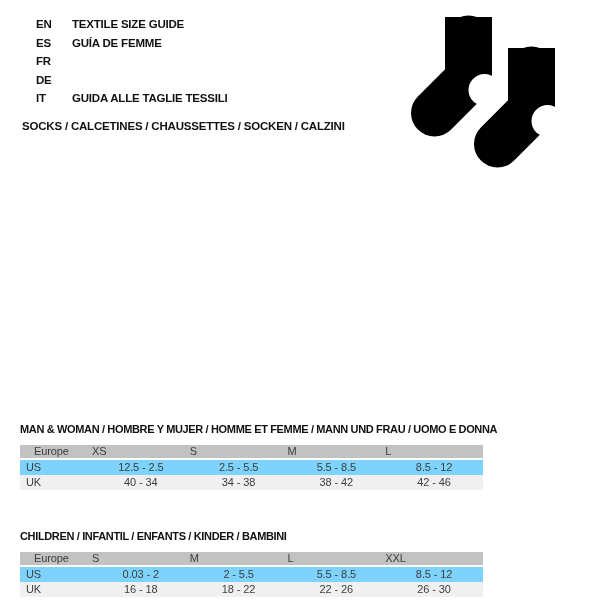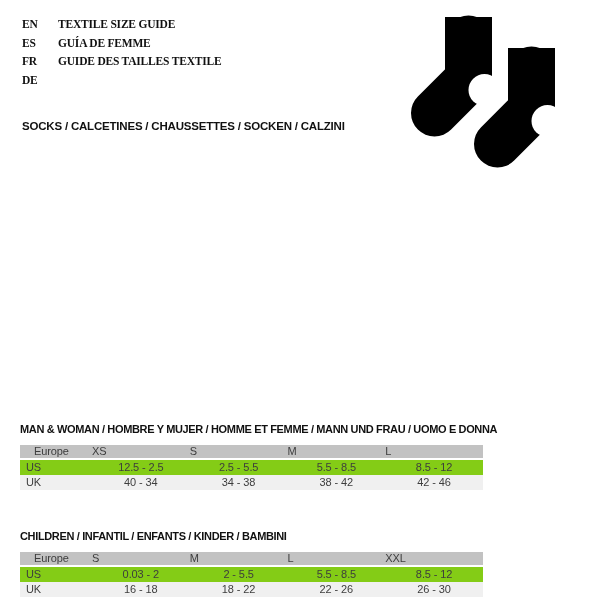--- a/index.html
+++ b/index.html
@@ -13,22 +13,21 @@
     width: 600px;
     height: 600px;
     background: #ffffff;
     overflow: hidden;
   }
 
   
   .lang-list {
     position: absolute;
     top: 15px;
-    left: 22px;
-    font-family: Liberation Serif, serif;
+    left: 36px;
   }
   .lang-row {
     display: flex;
     height: 18.5px;
     align-items: center;
   }
   .lang-code {
     width: 36px;
     font-size: 11.5px;
     font-weight: bold;
@@ -105,43 +104,46 @@
   table.size-table td {
     height: 15px;
     line-height: 15px;
     text-align: center;
     padding: 0;
   }
   table.size-table td.c0 {
     text-align: left;
     padding-left: 6px;
   }
-  tr.row-us { background: #84cc16; margin-top: 7px; }
+  tr.row-us { background: #7dd3fc; margin-top: 7px; }
   tr.row-uk { background: #f0f0f0; }
 </style>
 </head>
 <body>
 
 <div class="page">
 
   <div class="lang-list">
     <div class="lang-row">
       <span class="lang-code">EN</span>
       <span class="lang-label">TEXTILE SIZE GUIDE</span>
     </div>
     <div class="lang-row">
       <span class="lang-code">ES</span>
       <span class="lang-label">GUÍA DE FEMME</span>
     </div>
     <div class="lang-row">
       <span class="lang-code">FR</span>
-      <span class="lang-label">GUIDE DES TAILLES TEXTILE</span>
     </div>
     <div class="lang-row">
       <span class="lang-code">DE</span>
+    </div>
+    <div class="lang-row">
+      <span class="lang-code">IT</span>
+      <span class="lang-label">GUIDA ALLE TAGLIE TESSILI</span>
     </div>
   </div>
 
   <div class="category-line">SOCKS / CALCETINES / CHAUSSETTES / SOCKEN / CALZINI</div>
 
   <svg class="socks-icon" width="175" height="175" viewBox="0 0 175 175" aria-hidden="true">
 
     <g transform="translate(17.5,9)">
       <rect x="32.5" y="0" width="47" height="45" fill="#000000"></rect>
       <path d="M 56 22 L 56 62 L 22 96" fill="none" stroke="#000000" stroke-width="47" stroke-linecap="round" stroke-linejoin="round"></path>

